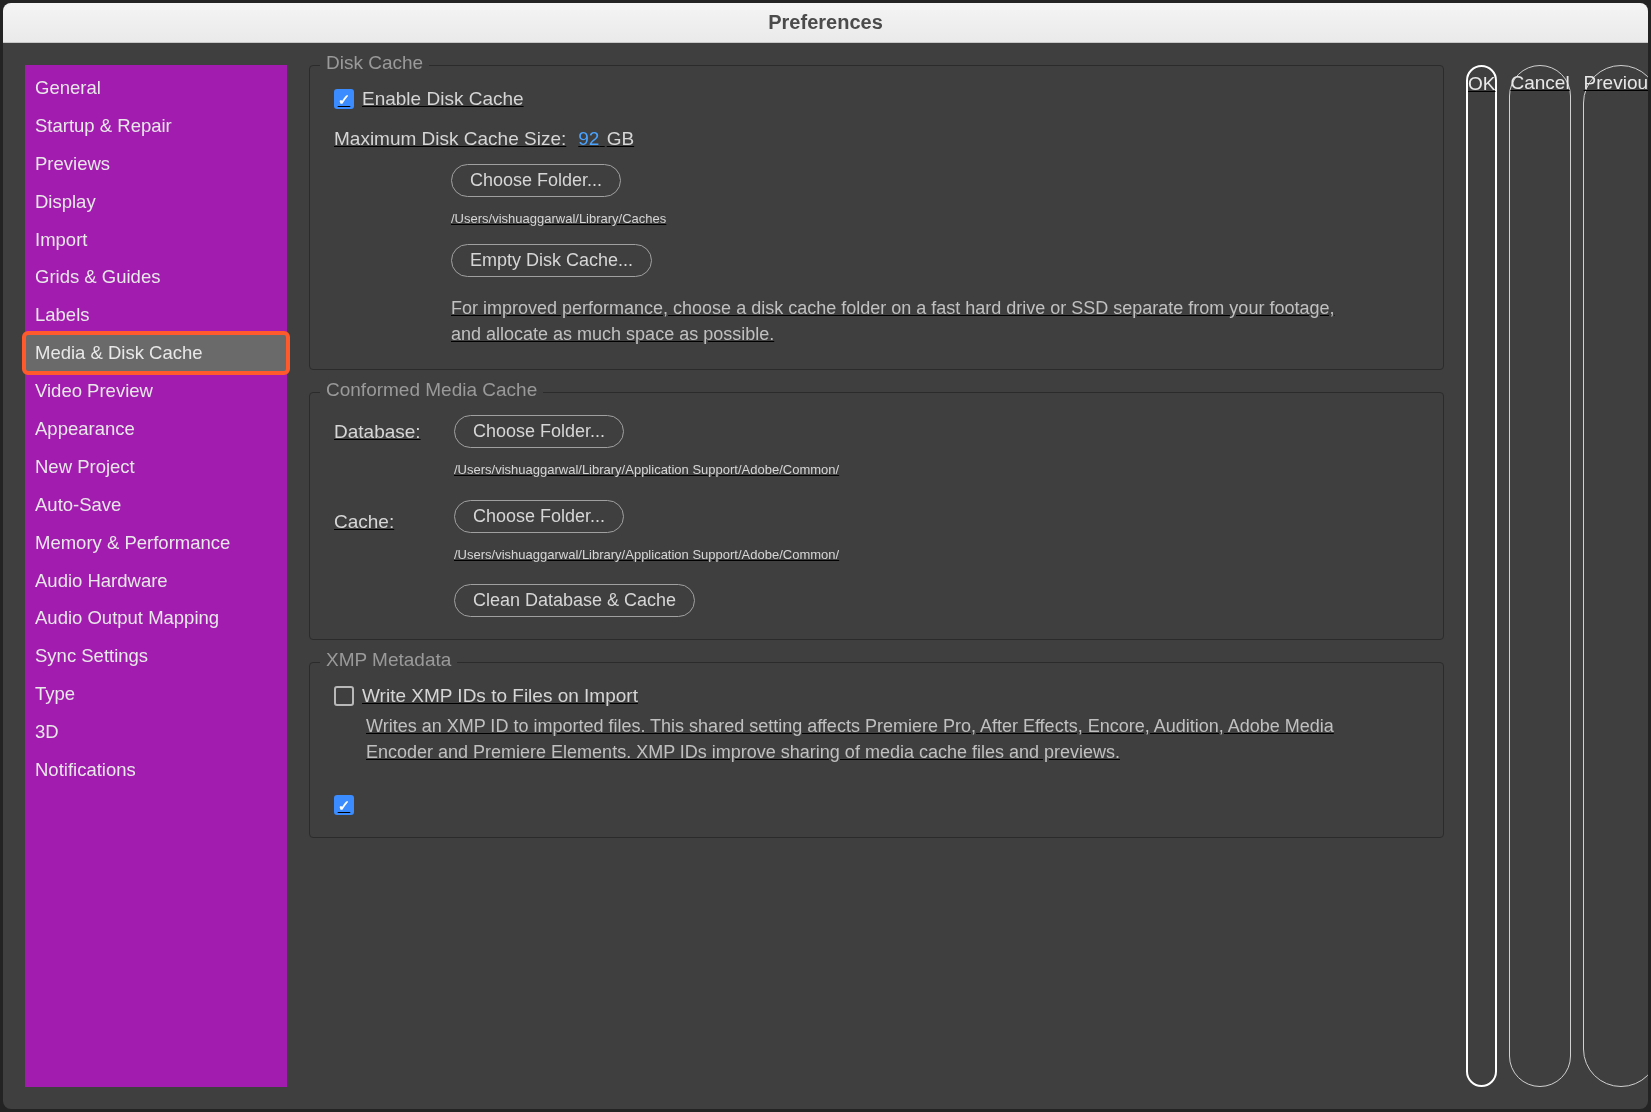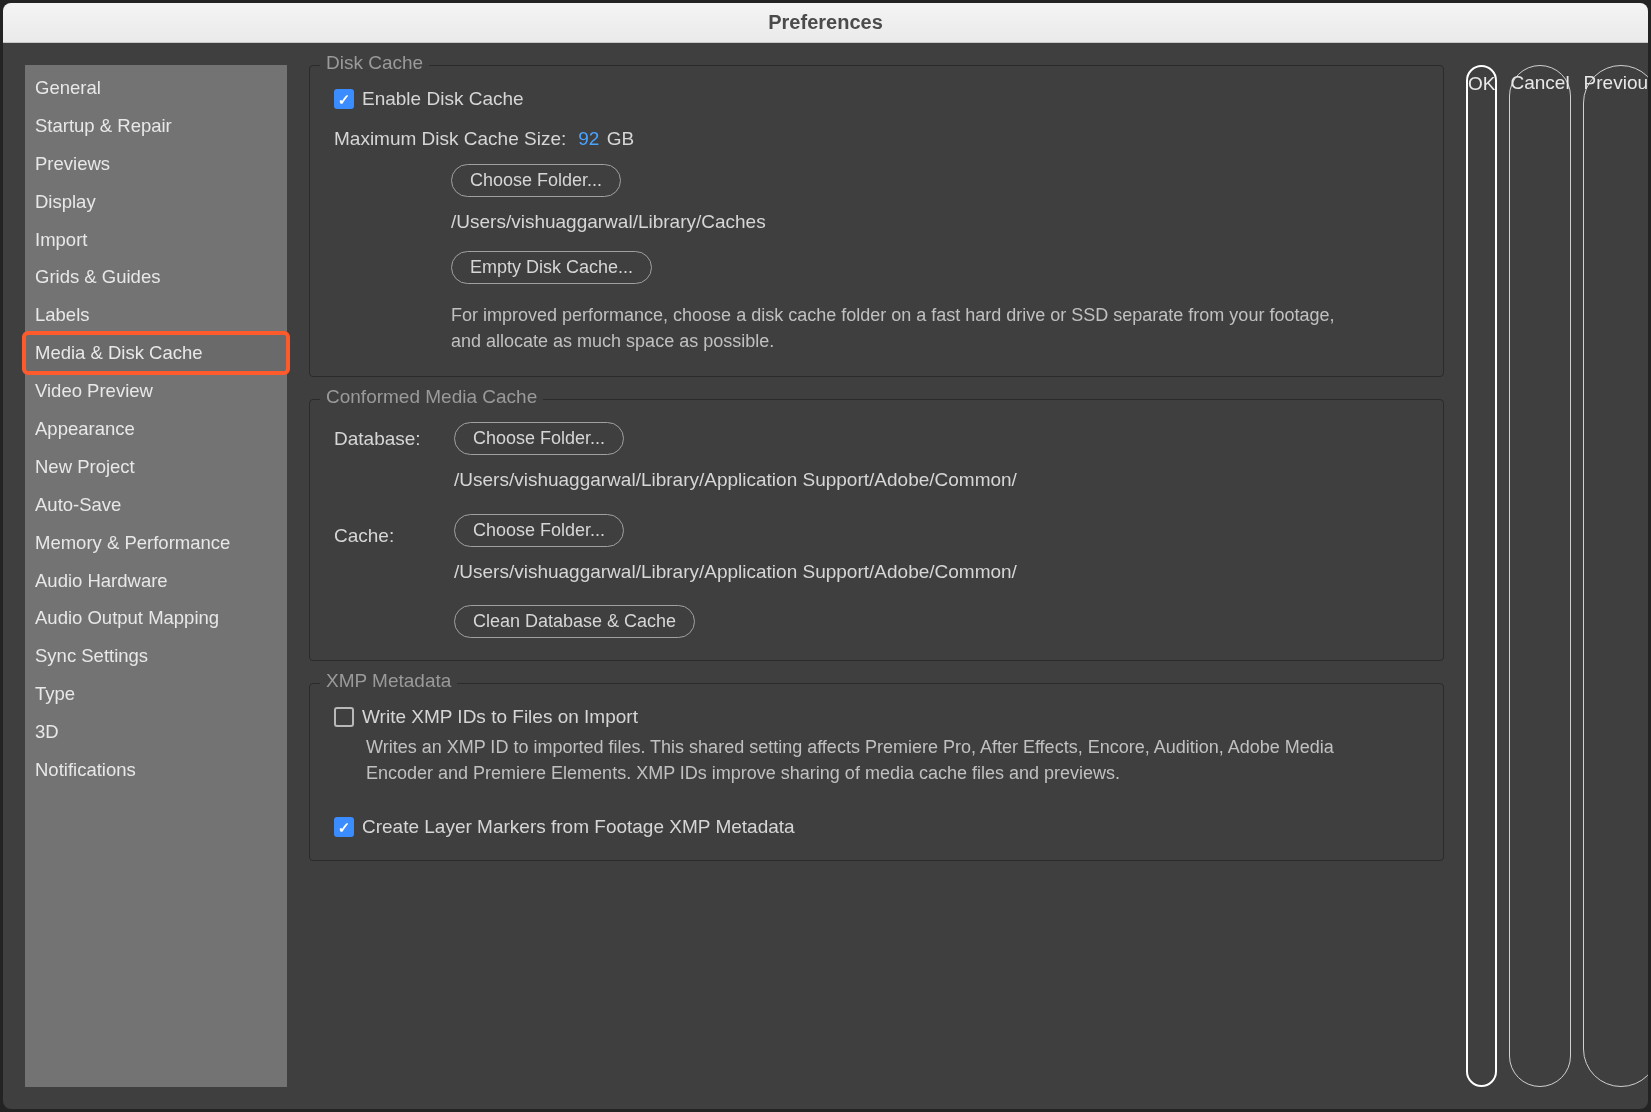--- a/index.html
+++ b/index.html
@@ -34,21 +34,21 @@
     color: #4b4b4b;
   }
   .body {
     flex: 1;
     display: flex;
     padding: 22px 22px;
     gap: 22px;
   }
   .sidebar {
     width: 262px;
-    background: #737373;
+    background: #a21caf;
     display: flex;
     flex-direction: column;
     padding: 4px 0;
   }
   .sidebar-item {
     padding: 6px 12px 6px 10px;
     font-size: 18.5px;
     color: #e8e8e8;
     cursor: default;
     line-height: 1.4;
@@ -63,20 +63,21 @@
     position: absolute;
     top: -3px; left: -3px; right: -3px; bottom: -3px;
     border: 4px solid #ff5a2c;
     border-radius: 6px;
     pointer-events: none;
   }
   .main {
     flex: 1;
     display: flex;
     gap: 22px;
+    text-decoration: underline;
   }
   .panels {
     flex: 1;
     display: flex;
     flex-direction: column;
     gap: 22px;
   }
   .panel {
     border: 1px solid #2b2b2b;
     border-radius: 4px;
@@ -129,21 +130,21 @@
     padding: 5px 18px;
     border-radius: 999px;
     cursor: default;
   }
   .label-right {
     text-align: right;
     white-space: nowrap;
   }
   .path {
     color: #d6d6d6;
-    font-size: 19px;
+    font-size: 13px;
     margin-top: 4px;
   }
   .disk-grid {
     display: grid;
     grid-template-columns: 105px auto;
     column-gap: 12px;
     row-gap: 10px;
     margin-top: 14px;
     align-items: center;
   }
@@ -274,21 +275,20 @@
           <div class="row">
             <span class="checkbox unchecked"></span>
             <span>Write XMP IDs to Files on Import</span>
           </div>
           <div class="xmp-block desc" style="margin-top:6px;max-width:1030px;">Writes an XMP ID to imported files. This shared setting affects Premiere Pro, After Effects, Encore, Audition, Adobe Media Encoder and Premiere Elements. XMP IDs improve sharing of media cache files and previews.</div>
 
           <div class="row" style="margin-top:30px;">
             <span class="checkbox checked">
               <span class="mark">✓</span>
             </span>
-            <span>Create Layer Markers from Footage XMP Metadata</span>
           </div>
         </div>
 
       </div>
 
       <div class="action-buttons">
         <div class="action-button primary">OK</div>
         <div class="action-button">Cancel</div>
         <div class="action-button">Previous</div>
         <div class="action-button">Next</div>

